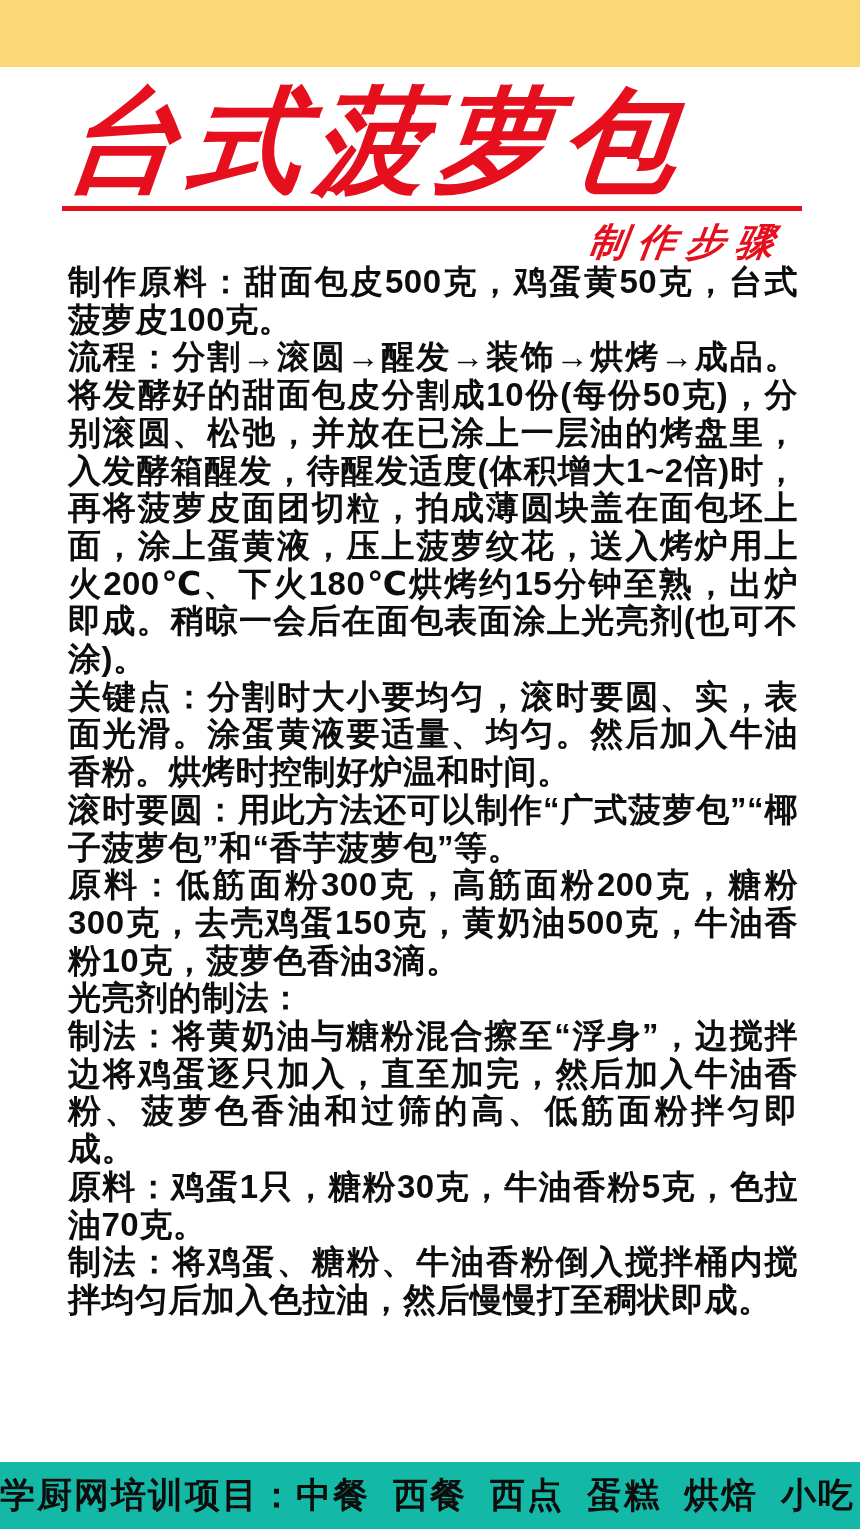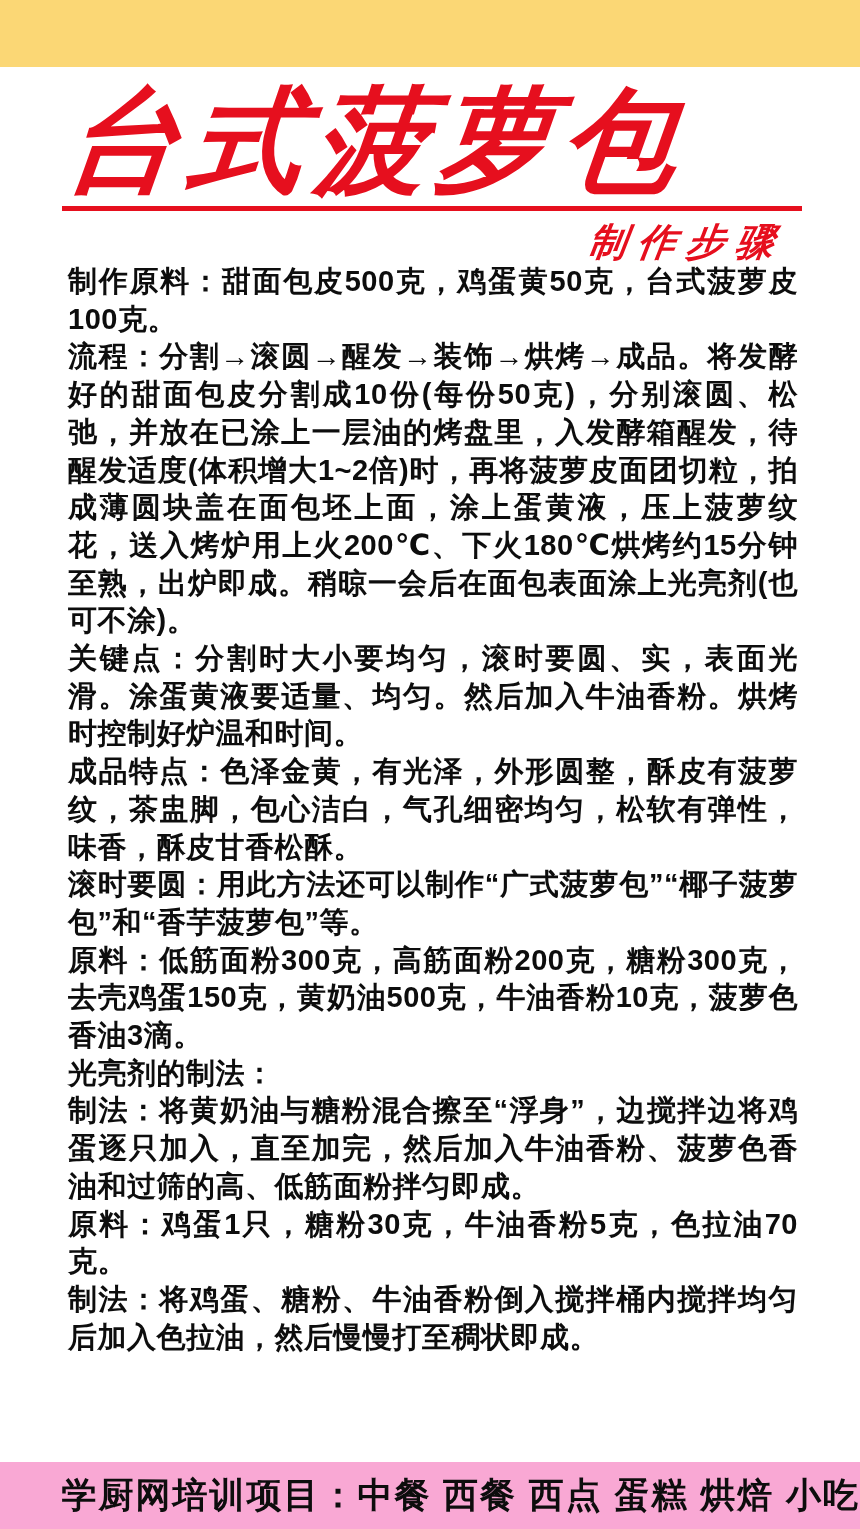--- a/index.html
+++ b/index.html
@@ -56,37 +56,38 @@
     color: #e60f1e;
     letter-spacing: 11px;
     white-space: nowrap;
   }
 
   .recipe-body {
     position: absolute;
     left: 68px;
     top: 263px;
     width: 730px;
-    font-size: 29px;
+    font-size: 33px;
     font-weight: bold;
     color: #0d0d0d;
     line-height: 37.7px;
     text-align: justify;
     letter-spacing: 0.5px;
   }
   .recipe-body p { margin: 0; }
 
   .band-bottom {
     position: absolute;
     left: 0; bottom: 0;
     width: 860px; height: 67px;
-    background: #f9a8d4;
+    background: #14b8a6;
     display: flex;
     align-items: center;
-    justify-content: flex-end;
+    justify-content: flex-start;
+    font-family: Liberation Mono, monospace;
   }
   .footer-text {
     font-size: 35px;
     font-weight: bold;
     color: #0d0d0d;
     letter-spacing: 2px;
     white-space: nowrap;
   }
 </style>
 </head>
@@ -99,21 +100,20 @@
   <div class="title">台式菠萝包</div>
 
   <div class="title-underline"></div>
 
   <div class="subtitle">制作步骤</div>
 
   <div class="recipe-body">
     <p>制作原料：甜面包皮500克，鸡蛋黄50克，台式菠萝皮100克。</p>
     <p>流程：分割→滚圆→醒发→装饰→烘烤→成品。将发酵好的甜面包皮分割成10份(每份50克)，分别滚圆、松弛，并放在已涂上一层油的烤盘里，入发酵箱醒发，待醒发适度(体积增大1~2倍)时，再将菠萝皮面团切粒，拍成薄圆块盖在面包坯上面，涂上蛋黄液，压上菠萝纹花，送入烤炉用上火200℃、下火180℃烘烤约15分钟至熟，出炉即成。稍晾一会后在面包表面涂上光亮剂(也可不涂)。</p>
     <p>关键点：分割时大小要均匀，滚时要圆、实，表面光滑。涂蛋黄液要适量、均匀。然后加入牛油香粉。烘烤时控制好炉温和时间。</p>
-    <p>成品特点：色泽金黄，有光泽，外形圆整，酥皮有菠萝纹，茶盅脚，包心洁白，气孔细密均匀，松软有弹性，味香，酥皮甘香松酥。</p>
     <p>滚时要圆：用此方法还可以制作“广式菠萝包”“椰子菠萝包”和“香芋菠萝包”等。</p>
     <p>原料：低筋面粉300克，高筋面粉200克，糖粉300克，去壳鸡蛋150克，黄奶油500克，牛油香粉10克，菠萝色香油3滴。</p>
     <p>光亮剂的制法：</p>
     <p>制法：将黄奶油与糖粉混合擦至“浮身”，边搅拌边将鸡蛋逐只加入，直至加完，然后加入牛油香粉、菠萝色香油和过筛的高、低筋面粉拌匀即成。</p>
     <p>原料：鸡蛋1只，糖粉30克，牛油香粉5克，色拉油70克。</p>
     <p>制法：将鸡蛋、糖粉、牛油香粉倒入搅拌桶内搅拌均匀后加入色拉油，然后慢慢打至稠状即成。</p>
   </div>
 
   <div class="band-bottom">
     <div class="footer-text">学厨网培训项目：中餐 西餐 西点 蛋糕 烘焙 小吃</div>

